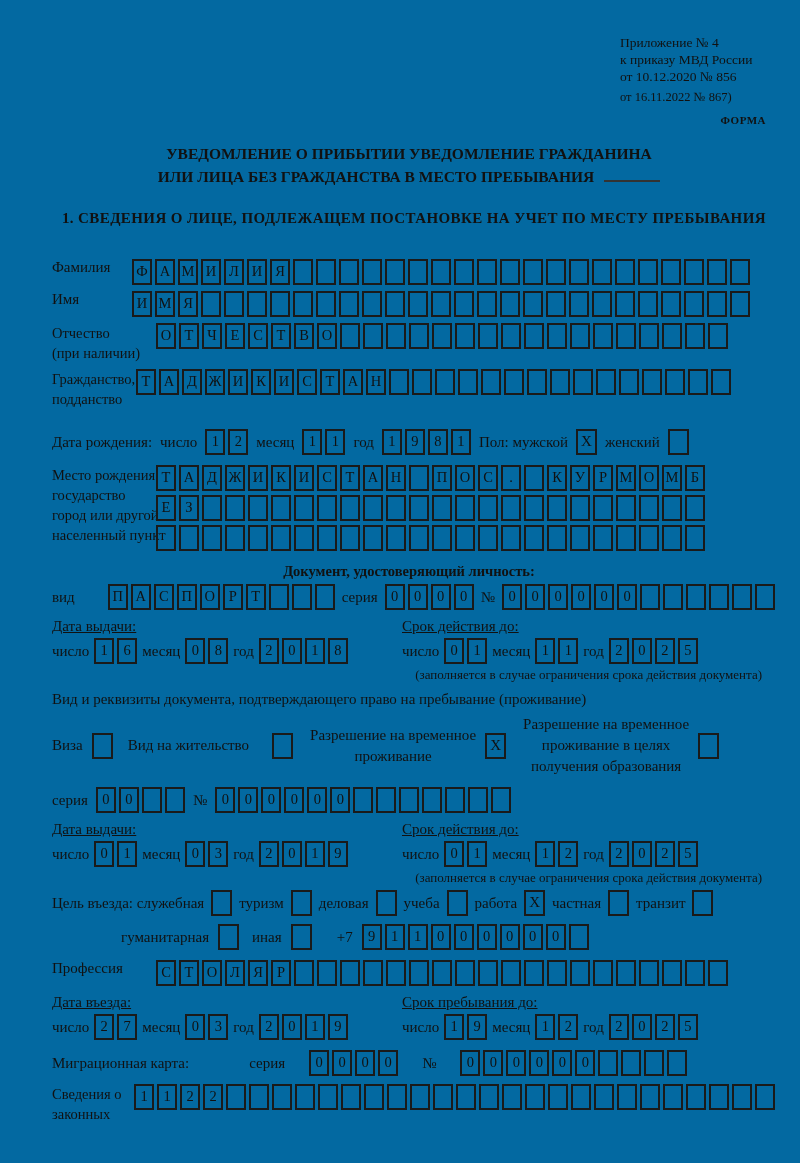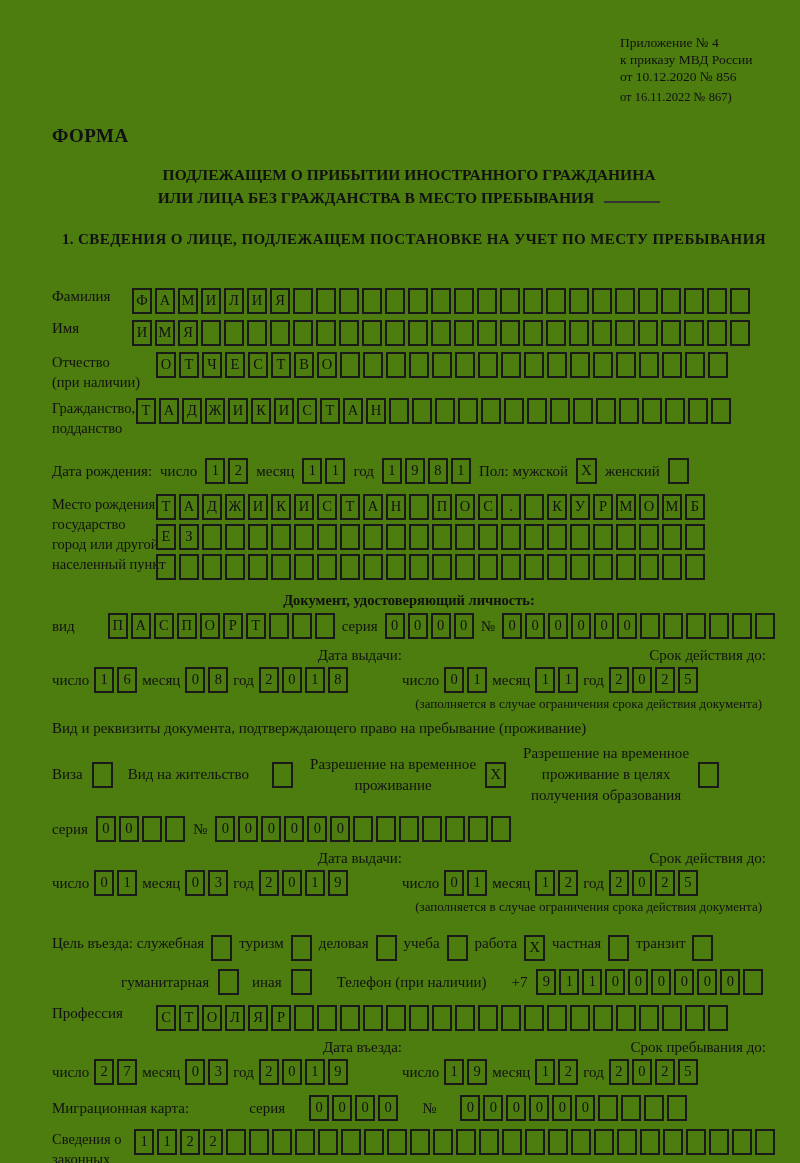--- a/index.html
+++ b/index.html
@@ -1,24 +1,24 @@
 <!DOCTYPE html>
 <html><head>
 <meta charset="utf-8">
 <style>
   * { box-sizing: border-box; }
   html,body { margin:0; padding:0; background:#888; }
   .page {
-    width:800px; height:1163px; margin:0 auto; background:#4d7c0f;
+    width:800px; height:1163px; margin:0 auto; background:#0369a1;
     font-family:"Liberation Serif","DejaVu Serif",serif; color:#111;
     padding:34px 34px 0 52px; overflow:hidden; position:relative;
   }
   .hdr { margin-left:568px; font-size:13.5px; line-height:17px; }
   .hdr .rev { font-size:12.5px; margin-top:4px; line-height:16px; }
-  .formword { font-weight:bold; font-size:19px; margin-top:20px; letter-spacing:0.5px; }
+  .formword { text-align:right; font-weight:bold; font-size:11px; margin-top:9px; letter-spacing:0.5px; }
   .title { text-align:center; font-weight:bold; font-size:15.5px; line-height:23px; margin-top:16px; }
   .blankline { display:inline-block; width:56px; border-bottom:2px solid #333; height:14px; margin-left:10px; }
   .sect { font-weight:bold; font-size:15px; letter-spacing:0.4px; margin-top:22px; white-space:nowrap;text-align:right; }
 
   .row { display:flex; align-items:flex-start; margin-top:6px; }
   .inline { display:flex; align-items:center; }
   .lbl { font-size:15px; flex:none; }
   .w80 { width:80px; } .w84 { width:84px; } .w104 { width:104px; } .w82 { width:82px; }
   .lblblock { flex:none; font-size:14.5px; line-height:20px; white-space:nowrap; }
 
@@ -32,21 +32,21 @@
     text-align:center; font-size:15px; line-height:21px; vertical-align:middle;
   }
   .cellcol .cells { margin-top:4px; }
   .cellcol .cells:first-child { margin-top:0; }
 
   .center-bold { text-align:center; font-weight:bold; font-size:14.5px; margin-top:8px; }
 
   .datepair { display:flex; margin-top:8px; }
   .datecol-l { flex:0 0 350px; }
   .datecol-r { flex:1; }
-  .datetitle { text-align:right; font-size:15px; margin-bottom:3px; }
+  .datetitle { text-align:left; font-size:15px; margin-bottom:3px;text-decoration:underline; }
   .dateline { display:flex; align-items:center; gap:5px; font-size:15px; }
   .limitnote { text-align:right; font-size:13px; margin-top:3px; padding-right:4px; }
 
   .plain { font-size:15px; margin-top:8px; }
   .checkrow { display:flex; align-items:center; margin-top:6px; font-size:15px; }
   .cbm { text-align:center; line-height:21px; font-size:15px; }
 </style>
 </head>
 <body>
 
@@ -57,27 +57,27 @@
     <div>к приказу МВД России</div>
     <div>от 10.12.2020 № 856</div>
     <div class="rev">
       <div>от 16.11.2022 № 867)</div>
     </div>
   </div>
 
   <div class="formword">ФОРМА</div>
 
   <div class="title">
-    <div>ПОДЛЕЖАЩЕМ О ПРИБЫТИИ ИНОСТРАННОГО ГРАЖДАНИНА</div>
+    <div>УВЕДОМЛЕНИЕ О ПРИБЫТИИ УВЕДОМЛЕНИЕ ГРАЖДАНИНА</div>
     <div><span>ИЛИ ЛИЦА БЕЗ ГРАЖДАНСТВА В МЕСТО ПРЕБЫВАНИЯ</span><span class="blankline"></span></div>
   </div>
 
   <div class="sect">1. СВЕДЕНИЯ О ЛИЦЕ, ПОДЛЕЖАЩЕМ ПОСТАНОВКЕ НА УЧЕТ ПО МЕСТУ ПРЕБЫВАНИЯ</div>
 
-  <div class="row" style="margin-top:40px">
+  <div class="row" style="margin-top:32px">
     <span class="lbl w80">Фамилия</span>
     <span class="cells">
         <span class="cell">Ф</span>
         <span class="cell">А</span>
         <span class="cell">М</span>
         <span class="cell">И</span>
         <span class="cell">Л</span>
         <span class="cell">И</span>
         <span class="cell">Я</span>
         <span class="cell"></span>
@@ -494,21 +494,21 @@
             <span class="cell">2</span>
             <span class="cell">0</span>
             <span class="cell">2</span>
             <span class="cell">5</span>
           </span>
       </div>
     </div>
   </div>
   <div class="limitnote">(заполняется в случае ограничения срока действия документа)</div>
 
-  <div class="checkrow inline" style="gap:7px; margin-top:20px; align-items:flex-start">
+  <div class="checkrow inline" style="gap:7px; margin-top:4px; align-items:center">
     <span>Цель въезда: служебная</span>
     <span class="box"></span>
     <span>туризм</span>
     <span class="box"></span>
     <span>деловая</span>
     <span class="box"></span>
     <span>учеба</span>
     <span class="box"></span>
     <span>работа</span>
     <span class="box">X</span>
@@ -516,21 +516,20 @@
     <span class="box"></span>
     <span>транзит</span>
     <span class="box"></span>
   </div>
 
   <div class="checkrow inline" style="gap:9px; margin-left:69px; margin-top:8px; align-items:center">
     <span>гуманитарная</span>
     <span class="box"></span>
     <span style="margin-left:4px">иная</span>
     <span class="box"></span>
-    <span style="margin-left:16px">Телефон (при наличии)</span>
     <span style="margin-left:16px">+7</span>
     <span class="cells">
         <span class="cell">9</span>
         <span class="cell">1</span>
         <span class="cell">1</span>
         <span class="cell">0</span>
         <span class="cell">0</span>
         <span class="cell">0</span>
         <span class="cell">0</span>
         <span class="cell">0</span>

